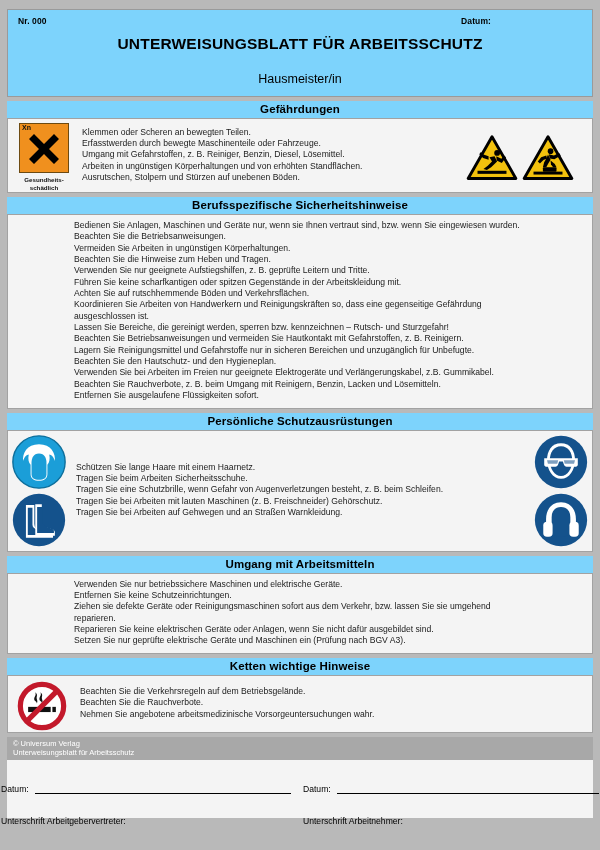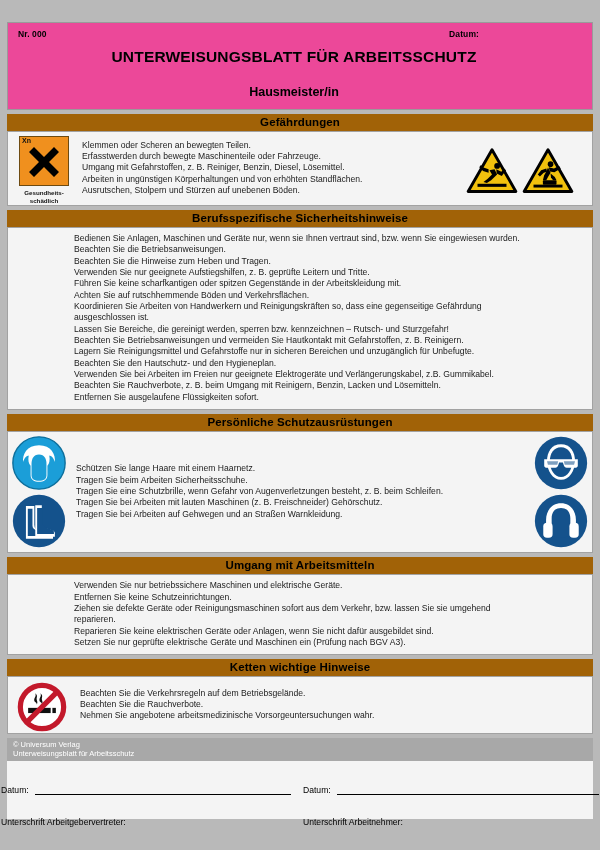--- a/index.html
+++ b/index.html
@@ -19,24 +19,24 @@
     position: relative;
     width: 600px;
     height: 850px;
     box-sizing: border-box;
     padding: 0 7px;
     background: #b9b9b9;
   }
 
   
   .title-block {
-    background: #ec4899;
+    background: #7dd3fc;
     border: 1px solid #9a9a9a;
-    margin-top: 22px;
-    padding: 6px 20px 10px 8px;
+    margin-top: 9px;
+    padding: 6px 8px 10px 8px;
     position: relative;
   }
   .title-row {
     display: flex;
     justify-content: space-between;
     font-size: 8.5px;
     font-weight: bold;
     letter-spacing: .1px;
   }
   .title-nr { padding-left: 2px; }
@@ -44,27 +44,27 @@
   .doc-title {
     text-align: center;
     font-size: 15.5px;
     font-weight: bold;
     letter-spacing: .2px;
     margin-top: 9px;
   }
   .doc-subtitle {
     text-align: center;
     font-size: 12.5px;
-    font-weight: bold;
+    font-weight: normal;
     margin-top: 19px;
   }
 
   
   .section-bar {
-    background: #a16207;
+    background: #7dd3fc;
     text-align: center;
     font-size: 11.5px;
     font-weight: bold;
     padding: 2px 0 3px 0;
     letter-spacing: .1px;
   }
   .section-body {
     background: #f4f4f4;
     border: 1px solid #a2a2a2;
     display: flex;
@@ -244,20 +244,21 @@
     </div>
   </div>
 
   <div class="spacer-4"></div>
 
   <div class="section-bar">Berufsspezifische Sicherheitshinweise</div>
   <div class="section-body">
     <div class="lines" style="padding-left:66px; padding-right:60px;">
       <div class="line">Bedienen Sie Anlagen, Maschinen und Geräte nur, wenn sie Ihnen vertraut sind, bzw. wenn Sie eingewiesen wurden.</div>
       <div class="line">Beachten Sie die Betriebsanweisungen.</div>
+      <div class="line">Vermeiden Sie Arbeiten in ungünstigen Körperhaltungen.</div>
       <div class="line">Beachten Sie die Hinweise zum Heben und Tragen.</div>
       <div class="line">Verwenden Sie nur geeignete Aufstiegshilfen, z. B. geprüfte Leitern und Tritte.</div>
       <div class="line">Führen Sie keine scharfkantigen oder spitzen Gegenstände in der Arbeitskleidung mit.</div>
       <div class="line">Achten Sie auf rutschhemmende Böden und Verkehrsflächen.</div>
       <div class="line">Koordinieren Sie Arbeiten von Handwerkern und Reinigungskräften so, dass eine gegenseitige Gefährdung ausgeschlossen ist.</div>
       <div class="line">Lassen Sie Bereiche, die gereinigt werden, sperren bzw. kennzeichnen – Rutsch- und Sturzgefahr!</div>
       <div class="line">Beachten Sie Betriebsanweisungen und vermeiden Sie Hautkontakt mit Gefahrstoffen, z. B. Reinigern.</div>
       <div class="line">Lagern Sie Reinigungsmittel und Gefahrstoffe nur in sicheren Bereichen und unzugänglich für Unbefugte.</div>
       <div class="line">Beachten Sie den Hautschutz- und den Hygieneplan.</div>
       <div class="line">Verwenden Sie bei Arbeiten im Freien nur geeignete Elektrogeräte und Verlängerungskabel, z.B. Gummikabel.</div>

